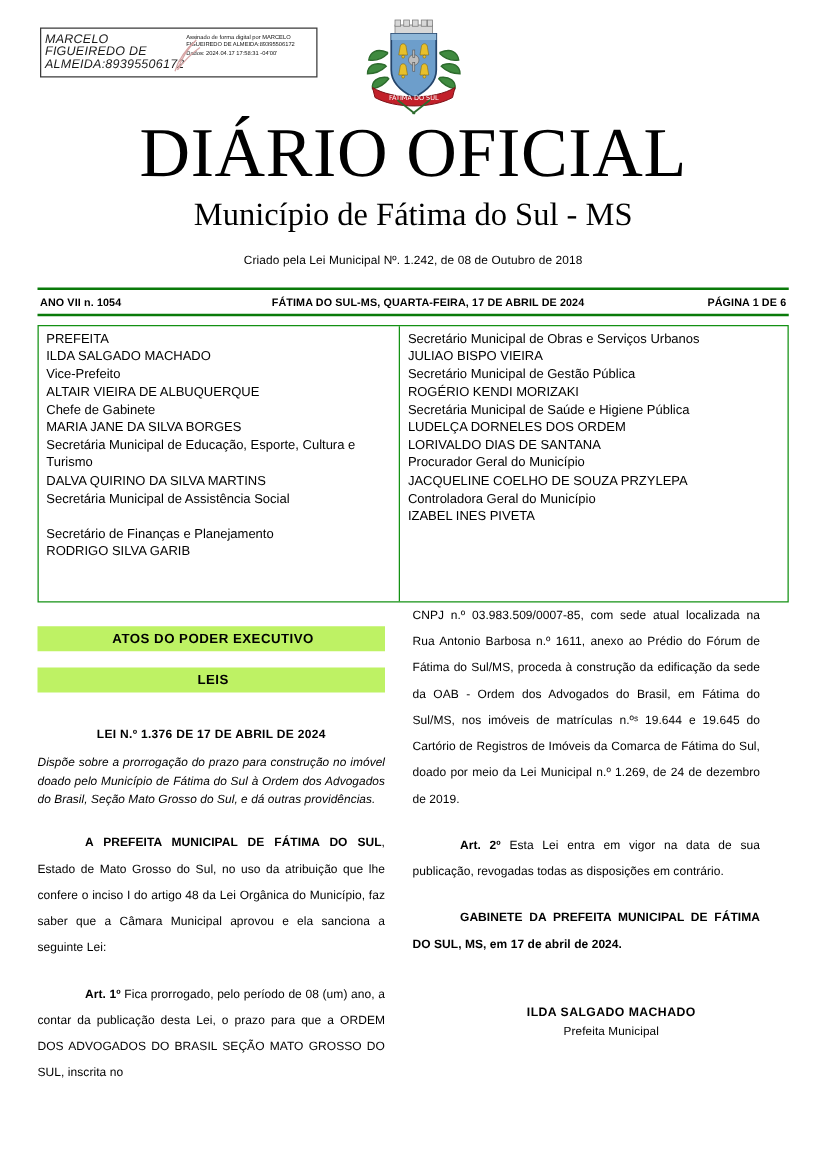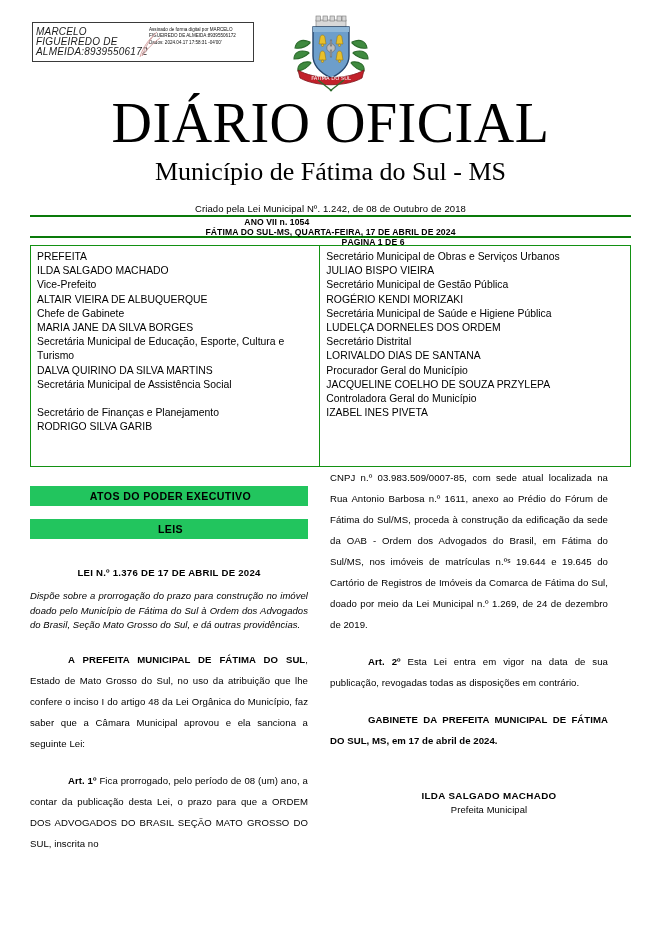--- a/index.html
+++ b/index.html
@@ -98,30 +98,29 @@
   .doc-law {
     text-align: center;
     font-size: 9.5px;
     line-height: 13px;
     margin-top: 14px;
     letter-spacing: 0.1px;
   }
 
   
   .infobar {
-    margin-top: 0;
+    margin-top: 15px;
     border-top: 2.5px solid #0a7a0a;
     border-bottom: 2.5px solid #0a7a0a;
     display: flex;
     align-items: center;
     height: 19px;
     font-size: 8.6px;
     font-weight: bold;
     letter-spacing: 0.1px;
-    flex-direction: column;
   }
   .infobar .ib-left  { width: 29%; text-align: left; padding-left: 2px; }
   .infobar .ib-mid   { width: 46%; text-align: center; }
   .infobar .ib-right { width: 25%; text-align: right; padding-right: 2px; }
 
   
   .officials {
     margin-top: 7px;
     display: flex;
     border: 1.6px solid #139113;
@@ -135,21 +134,21 @@
     line-height: 14.2px;
   }
   .off-col.left  { width: 48.3%; border-right: 1.6px solid #139113; }
   .off-col.right { width: 51.7%; }
   .off-role  { font-weight: normal; }
   .off-name  { font-weight: normal; }
   .off-gap   { height: 14px; }
 
   
   .banner {
-    background: #22c55e;
+    background: #bef264;
     color: #000;
     text-align: center;
     font-weight: bold;
     font-size: 10.6px;
     letter-spacing: 0.4px;
     padding: 4px 0 4px 3px;
     box-sizing: border-box;
   }
   .banner.atos { margin-top: 19px; }
   .banner.leis { margin-top: 13px; }
@@ -326,21 +325,20 @@
       </div>
       <div>
         <div class="off-role">Secretário Municipal de Gestão Pública</div>
         <div class="off-name">ROGÉRIO KENDI MORIZAKI</div>
       </div>
       <div>
         <div class="off-role">Secretária Municipal de Saúde e Higiene Pública</div>
         <div class="off-name">LUDELÇA DORNELES DOS ORDEM</div>
       </div>
       <div>
-        <div class="off-role">Secretário Distrital</div>
         <div class="off-name">LORIVALDO DIAS DE SANTANA</div>
       </div>
       <div>
         <div class="off-role">Procurador Geral do Município</div>
         <div class="off-name">JACQUELINE COELHO DE SOUZA PRZYLEPA</div>
       </div>
       <div>
         <div class="off-role">Controladora Geral do Município</div>
         <div class="off-name">IZABEL INES PIVETA</div>
       </div>

